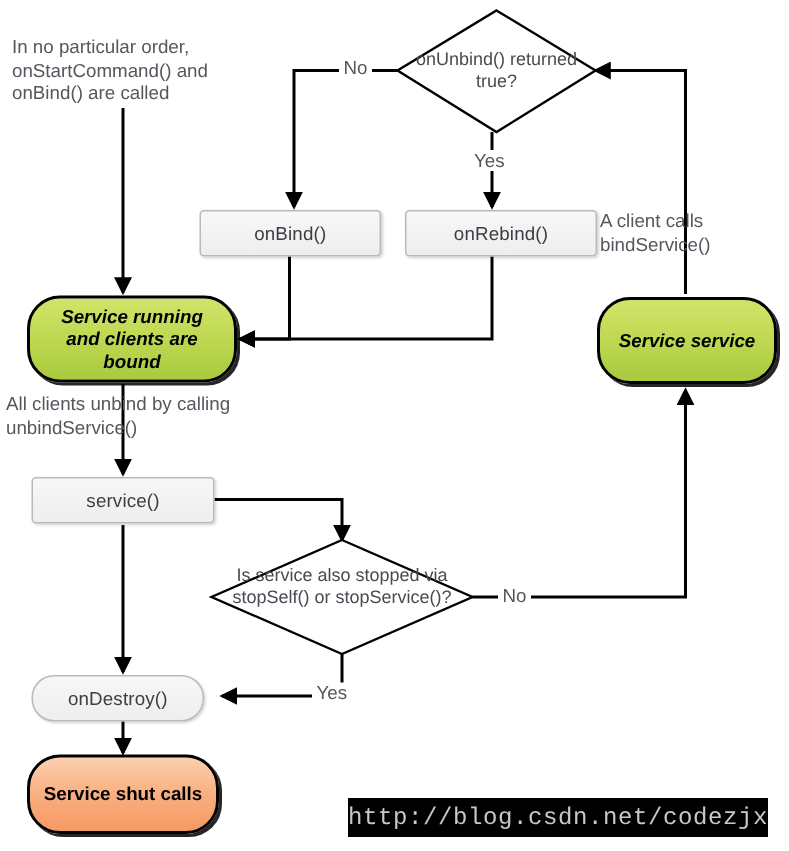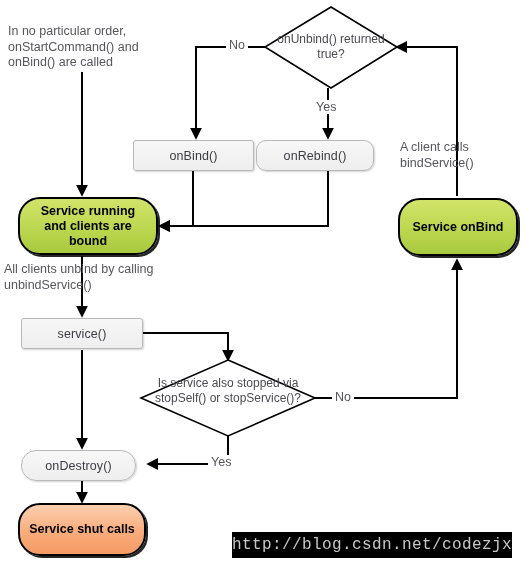--- a/index.html
+++ b/index.html
@@ -44,20 +44,21 @@
     border: 2.5px solid #000000;
     border-radius: 22px;
     font-weight: bold;
     font-size: 12.5px;
     line-height: 15px;
     color: #000000;
     box-shadow: 2px 2px 0px rgba(0,0,0,0.85);
   }
   .pill-green {
     background: linear-gradient(to bottom, #d2e36a 0%, #bcd74f 55%, #a9c93f 100%);
+    font-style: italic;
   }
   .pill-orange {
     background: linear-gradient(to bottom, #fcd0b0 0%, #f9ac7c 55%, #f59a63 100%);
   }
   
   .diamond-text {
     position: absolute;
     color: #4a4a52;
     font-size: 12px;
     line-height: 14.5px;
@@ -143,29 +144,29 @@
 <div class="caption" style="left:4px; top:262px; width:158px;">All clients unbind by calling unbindService()</div>
 
 <div class="caption" style="left:400px; top:140px; width:114px;">A client calls bindService()</div>
 
 <div class="diamond-text" style="left:271px; top:32px; width:120px;">onUnbind() returned true?</div>
 
 <div class="diamond-text" style="left:148px; top:376px; width:160px;">Is service also stopped via stopSelf() or stopService()?</div>
 
 <div class="node proc" style="left:133px; top:140px; width:121px; height:31px;">onBind()</div>
 
-<div class="node proc" style="left:256px; top:140px; width:118px; height:31px;border-radius:10px;">onRebind()</div>
+<div class="node proc" style="left:270px; top:140px; width:128px; height:31px;">onRebind()</div>
 
 <div class="node proc" style="left:21px; top:318px; width:122px; height:31px;">service()</div>
 
 <div class="node proc" style="left:21px; top:450px; width:115px; height:31px;border-radius:15px;">onDestroy()</div>
 
 <div class="node pill pill-green" style="left:18px; top:197px; width:140px; height:58px; padding:0 10px;">Service running and clients are bound</div>
 
-<div class="node pill pill-green" style="left:398px; top:198px; width:120px; height:58px; padding:0 8px;">Service onBind</div>
+<div class="node pill pill-green" style="left:398px; top:198px; width:120px; height:58px; padding:0 8px;">Service service</div>
 
 <div class="node pill pill-orange" style="left:18px; top:503px; width:128px; height:53px; padding:0 8px;">Service shut calls</div>
 
 <div class="edge-label" style="left:226px; top:38px;">No</div>
 
 <div class="edge-label" style="left:313px; top:100px;">Yes</div>
 
 <div class="edge-label" style="left:332px; top:390px;">No</div>
 
 <div class="edge-label" style="left:208px; top:455px;">Yes</div>

